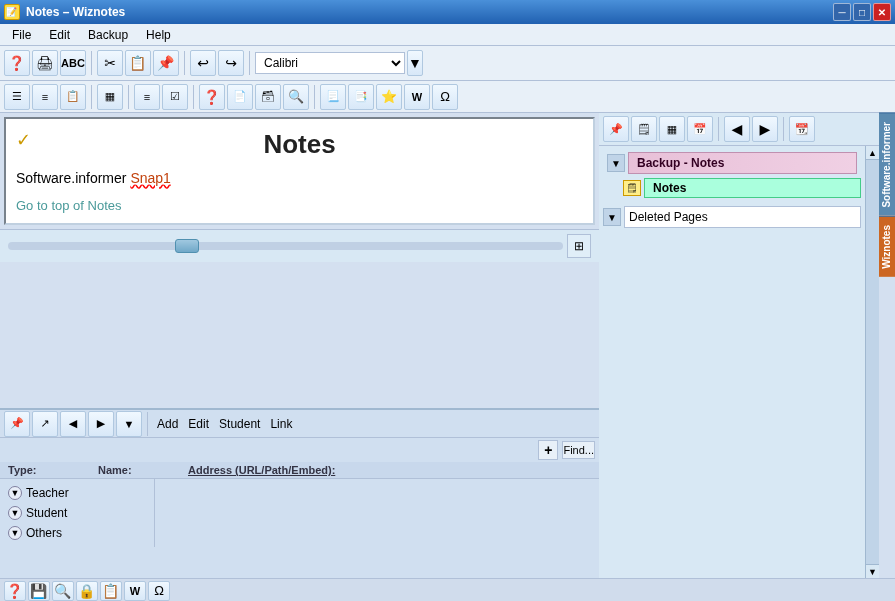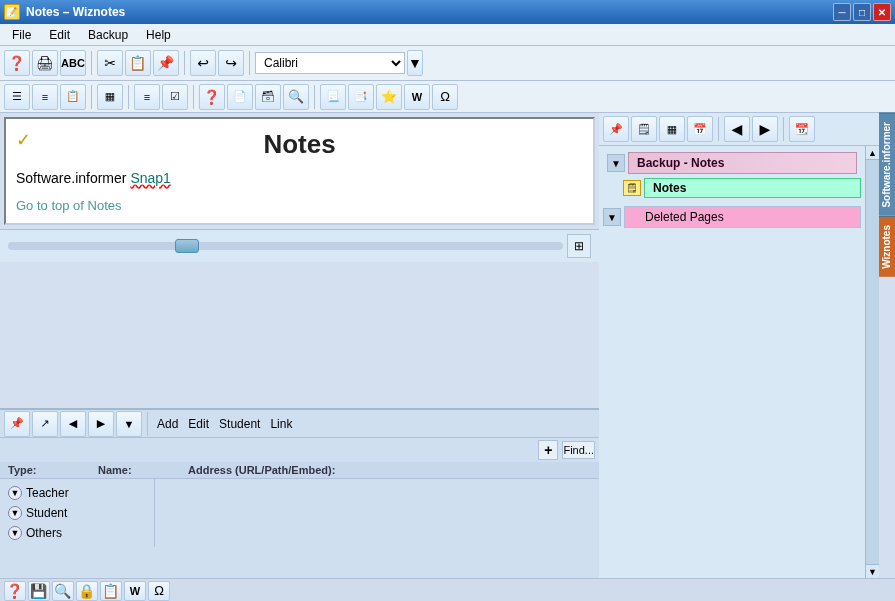--- a/index.html
+++ b/index.html
@@ -123,21 +123,21 @@
       font-size: 26px;
       font-weight: bold;
       color: #222;
       margin-bottom: 10px;
     }
     .editor-text {
       font-size: 14px;
       color: #000;
     }
     .editor-text .link {
-      color: #0f766e;
+      color: #c2410c;
       text-decoration: underline;
       text-decoration-color: red;
       text-decoration-style: wavy;
     }
     .editor-goto {
       color: #4a9a9a;
       font-size: 13px;
       margin-top: 12px;
       cursor: pointer;
     }
@@ -214,21 +214,21 @@
       padding: 2px 8px;
       font-size: 11px;
       font-weight: bold;
       color: #334;
       gap: 0;
       border-bottom: 1px solid #b0c0d8;
       background: #c8d8ec;
     }
     .link-col-type { width: 90px; }
     .link-col-name { width: 90px; }
-    .link-col-addr { flex: 1; }
+    .link-col-addr { flex: 1; text-decoration: underline; }
     .link-body {
       display: flex;
     }
     .link-categories {
       width: 155px;
       border-right: 1px solid #b0c0d8;
       padding: 4px 2px;
     }
     .link-cat-item {
       display: flex;
@@ -342,23 +342,23 @@
       flex: 1;
     }
     .tree-deleted {
       display: flex;
       align-items: center;
       gap: 3px;
       margin-top: 8px;
     }
     .tree-deleted-label {
       flex: 1;
-      background: #f9a8d4;
+      background: #ffffff;
       border: 1px solid #b0c0d8;
-      padding: 3px 20px;
+      padding: 3px 4px;
       font-size: 12px;
     }
 
     
     .status-bar {
       background: #d0dcec;
       border-top: 1px solid #b0c0d8;
       height: 24px;
       display: flex;
       align-items: center;

